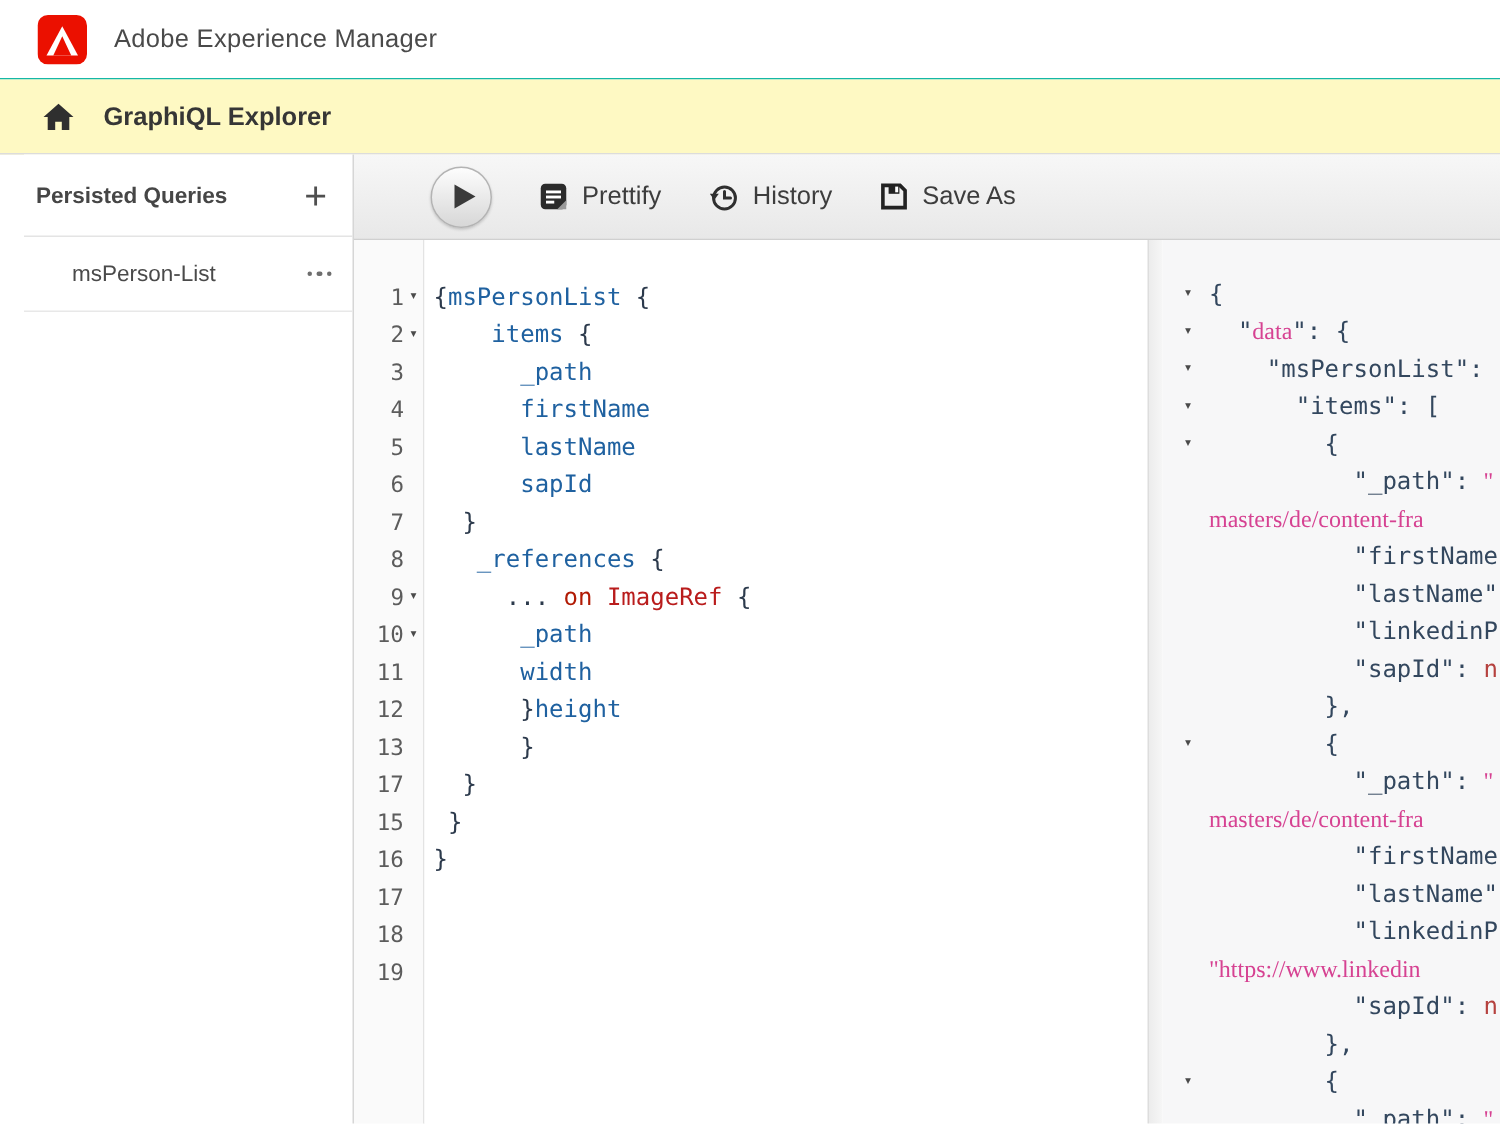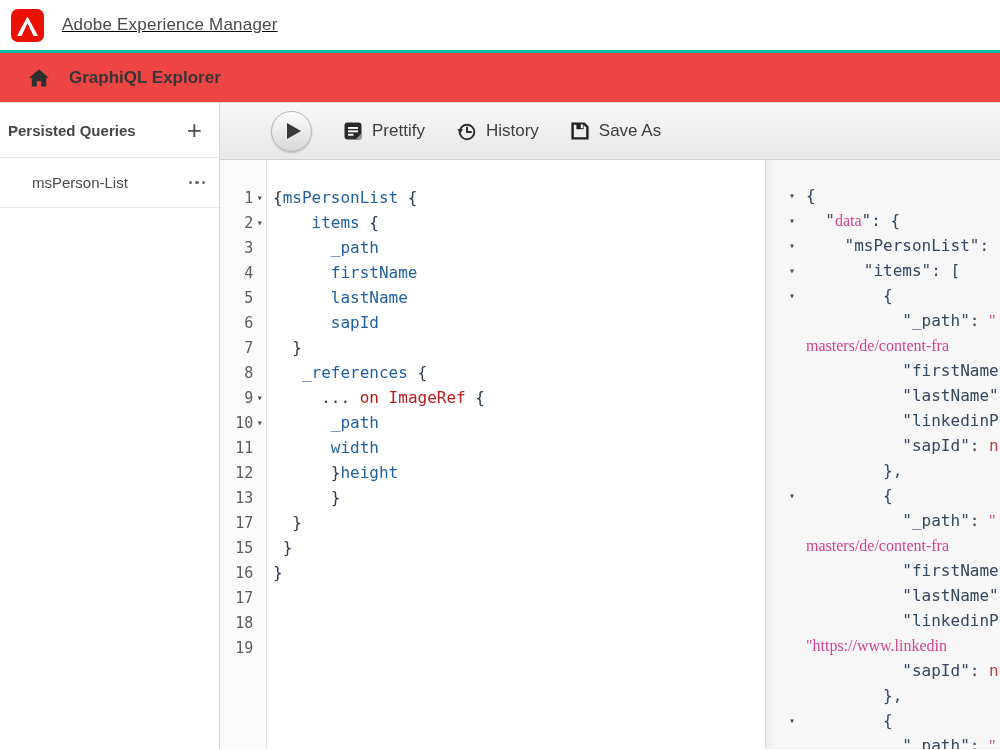--- a/index.html
+++ b/index.html
@@ -1,32 +1,32 @@
 <!DOCTYPE html>
 <html><head>
 <meta charset="utf-8">
 <style>
   * { margin:0; padding:0; box-sizing:border-box; }
   html,body { width:1000px; height:750px; overflow:hidden; background:#fff;
     font-family:"Liberation Sans", sans-serif; }
   #app { position:relative; width:1000px; height:750px; background:#fff; overflow:hidden; }
 
   
-  .topbar { height:53px; background:#ffffff; border-bottom:3px solid #14b8a6;
-    display:flex; align-items:center; padding-left:11px;text-decoration:underline; }
+  .topbar { height:53px; background:#ffffff; border-bottom:1px solid #14b8a6;
+    display:flex; align-items:center; padding-left:25px; }
   .topbar .app-name { margin-left:18px; font-size:17px; color:#4a4a4a; letter-spacing:.2px; }
 
   
-  .navbar { height:50px; background:#ef4444; border-bottom:1px solid #dcdcdc;
+  .navbar { height:50px; background:#fef9c3; border-bottom:1px solid #dcdcdc;
     display:flex; align-items:center; }
   .navbar .home { margin-left:28px; display:flex; align-items:center; cursor:pointer; }
   .navbar .title { margin-left:19px; font-size:17px; font-weight:bold; color:#363636; }
 
   
-  .bodyrow { display:flex; height:646px; }
+  .bodyrow { display:flex; height:646px;padding-left:16px; }
 
   
   .sidebar { width:220px; background:#fff; border-right:1px solid #d6d6d6; flex:none; }
   .sb-header { height:55px; border-bottom:1px solid #e4e4e4; display:flex; align-items:center;
     padding:0 14px 0 8px; }
   .sb-header .sb-title { font-size:15px; font-weight:bold; color:#464646; flex:1; }
   .sb-plus { font-size:26px; font-weight:200; color:#4f4f4f; line-height:20px; cursor:pointer;
     padding:0 3px; }
   .sb-item { height:50px; border-bottom:1px solid #e8e8e8; display:flex; align-items:center;
     padding:0 12px 0 32px; cursor:pointer; }

